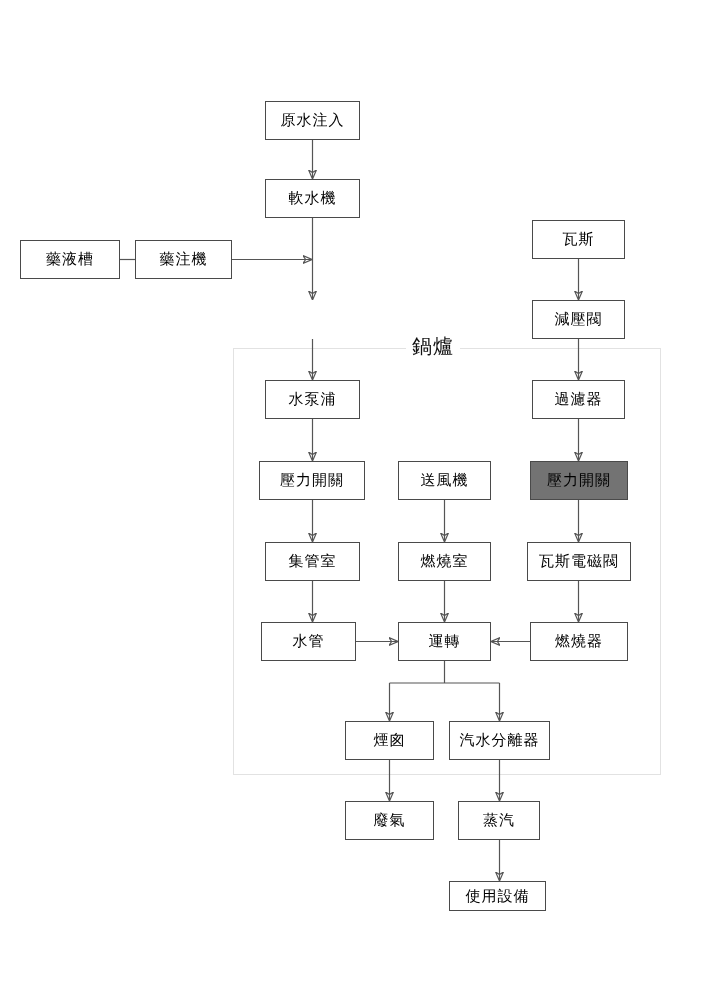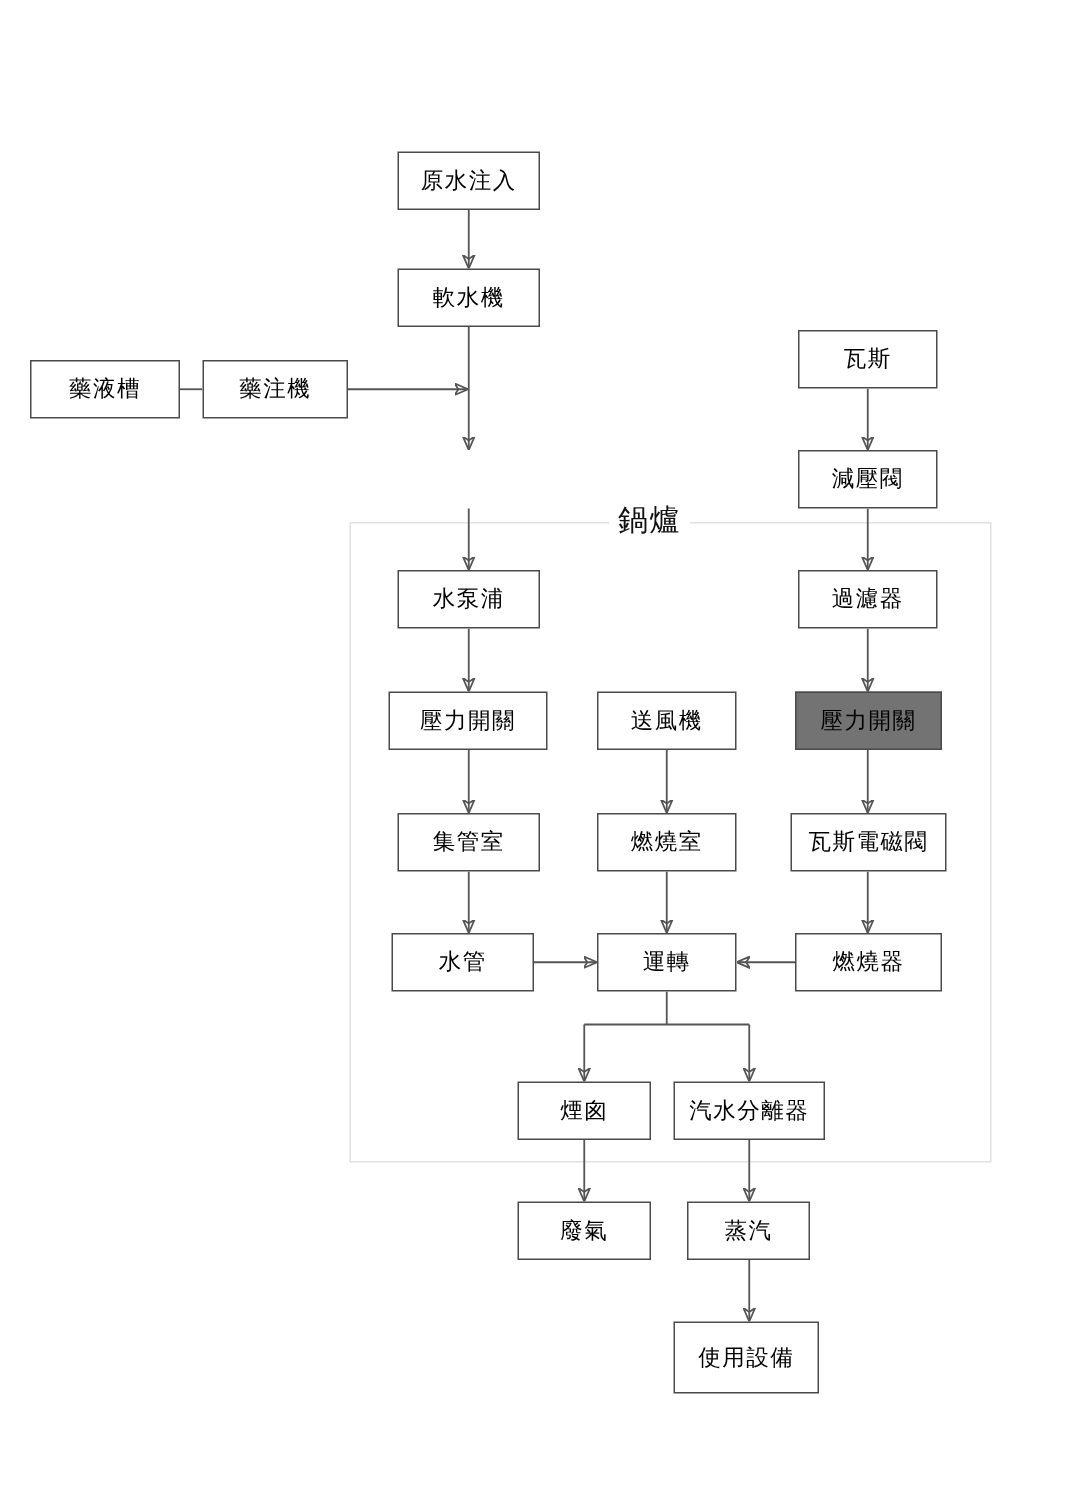--- a/index.html
+++ b/index.html
@@ -135,15 +135,15 @@
   <div class="node" style="left: 265px; top: 542px; width: 95px; height: 39px; border-color: rgb(74, 74, 74); background: rgb(255, 255, 255);">集管室</div>
   <div class="node" style="left: 398px; top: 542px; width: 93px; height: 39px; border-color: rgb(74, 74, 74); background: rgb(255, 255, 255);">燃燒室</div>
   <div class="node" style="left: 527px; top: 542px; width: 104px; height: 39px; border-color: rgb(74, 74, 74); background: rgb(255, 255, 255);">瓦斯電磁閥</div>
   <div class="node" style="left: 261px; top: 622px; width: 95px; height: 39px; border-color: rgb(74, 74, 74); background: rgb(255, 255, 255);">水管</div>
   <div class="node" style="left: 398px; top: 622px; width: 93px; height: 39px; border-color: rgb(74, 74, 74); background: rgb(255, 255, 255);">運轉</div>
   <div class="node" style="left: 530px; top: 622px; width: 98px; height: 39px; border-color: rgb(74, 74, 74); background: rgb(255, 255, 255);">燃燒器</div>
   <div class="node" style="left: 345px; top: 721px; width: 89px; height: 39px; border-color: rgb(74, 74, 74); background: rgb(255, 255, 255);">煙囪</div>
   <div class="node" style="left: 449px; top: 721px; width: 101px; height: 39px; border-color: rgb(74, 74, 74); background: rgb(255, 255, 255); text-align: right;">汽水分離器</div>
   <div class="node" style="left: 345px; top: 801px; width: 89px; height: 39px; border-color: rgb(74, 74, 74); background: rgb(255, 255, 255);">廢氣</div>
   <div class="node" style="left: 458px; top: 801px; width: 82px; height: 39px; border-color: rgb(74, 74, 74); background: rgb(255, 255, 255);">蒸汽</div>
-  <div class="node" style="left: 449px; top: 881px; width: 97px; height: 48px; border-color: rgb(74, 74, 74); background: rgb(255, 255, 255); text-align: center;">使用設備</div>
+  <div class="node" style="left: 449px; top: 881px; width: 97px; height: 30px; border-color: rgb(74, 74, 74); background: rgb(255, 255, 255); text-align: center;">使用設備</div>
 
 </div>
 
 </body></html>

